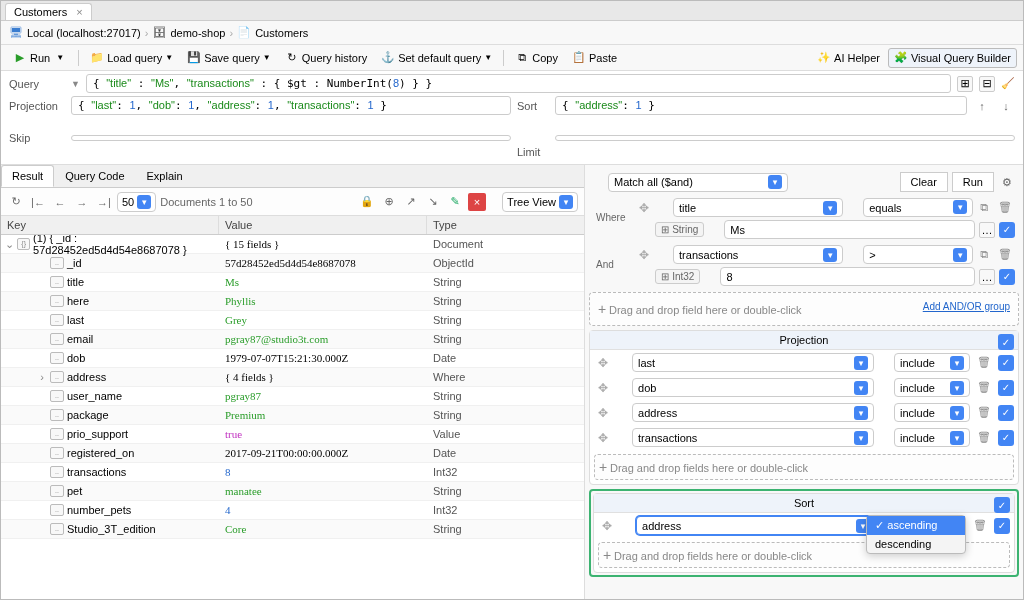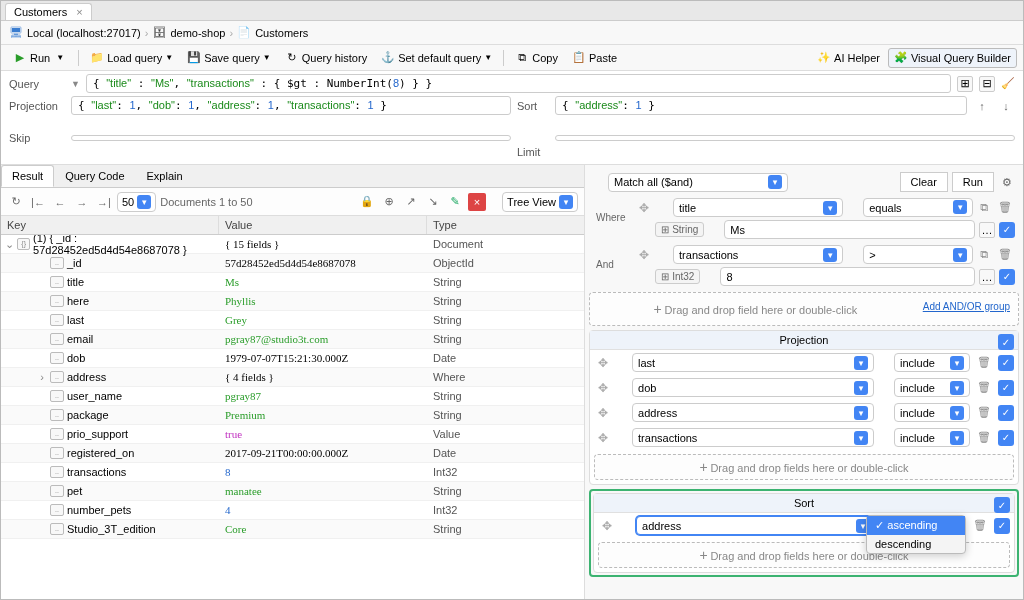--- a/index.html
+++ b/index.html
@@ -65,21 +65,21 @@
 .vq-btn { padding: 3px 10px; border: 1px solid #ccc; border-radius: 0; background: #fff; cursor: pointer; }
 .vq-gear { width: 18px; height: 18px; display: inline-flex; align-items: center; justify-content: center; color: #666; }
 .vq-section { border: 1px dashed #bbb; border-radius: 4px; margin: 3px 0; background: #fdfdfd; }
 .vq-section-solid { border: 1px solid #ddd; border-radius: 4px; margin: 4px 0; background: #fff; }
 .vq-section-hdr { background: #eef3fa; text-align: center; padding: 3px; position: relative; border-bottom: 1px solid #e0e0e0; }
 .chk { width: 16px; height: 16px; background: #4285f4; color: #fff; border-radius: 3px; display: inline-flex; align-items: center; justify-content: center; font-size: 10px; cursor: pointer; }
 .chk-right { position: absolute; right: 4px; top: 3px; }
 .vq-field-row { display: flex; align-items: center; padding: 3px 4px; gap: 4px; }
 .handle { color: #aaa; cursor: move; padding: 0 4px; font-size: 12px; }
 .type-lbl { border: 1px solid #ccc; border-radius: 3px; padding: 1px 5px; background: #f4f4f4; font-size: 10px; color: #666; }
-.drop-hint { text-align: center; color: #888; padding: 4px; font-size: 10px; }
+.drop-hint { color: #888; padding: 4px; font-size: 10px; }
 .add-link { float: right; color: #2266cc; font-size: 10px; text-decoration: underline; cursor: pointer; margin-left: 10px; }
 .sort-highlight { border: 2px solid #3cb371; border-radius: 4px; padding: 2px; }
 .vq-sel.active { border-color: #4285f4; box-shadow: 0 0 0 1px #4285f4; }
 .dropdown { position: absolute; background: #f4f4f4; border: 1px solid #bbb; border-radius: 4px; box-shadow: 0 2px 8px rgba(0,0,0,0.2); z-index: 10; width: 100px; }
 .dd-item { padding: 3px 8px; cursor: pointer; }
 .dd-item.sel { background: #4285f4; color: #fff; }
 .label-col { width: 38px; color: #666; font-size: 10px; padding: 0 3px; }
 .trash { color: #888; cursor: pointer; padding: 0 3px; }
 .copy-ic { color: #888; cursor: pointer; padding: 0 3px; }
 </style>

